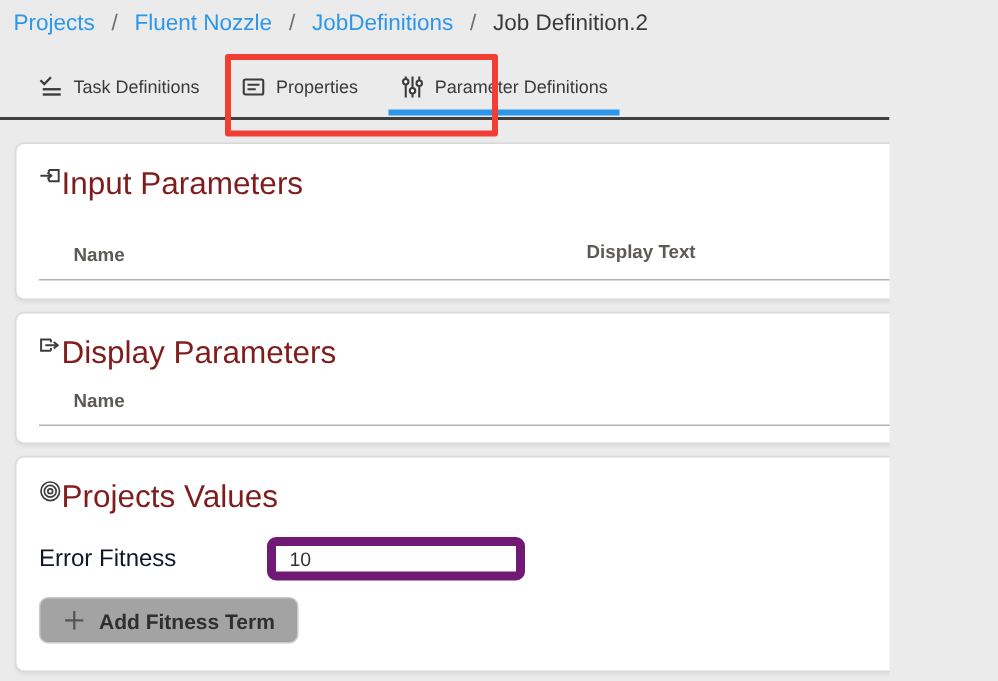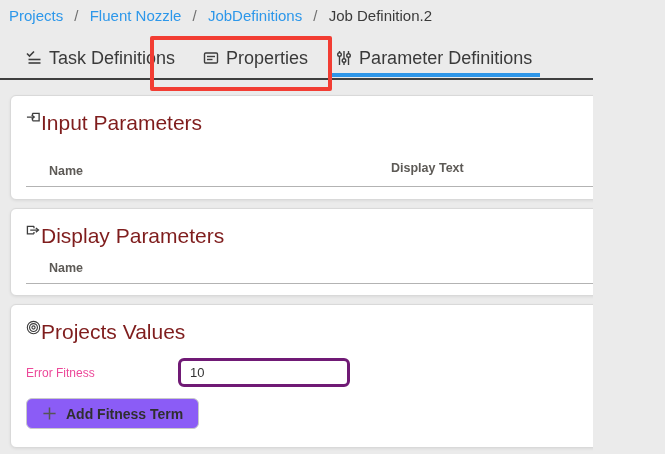--- a/index.html
+++ b/index.html
@@ -10,21 +10,21 @@
   
   .breadcrumb { padding:7px 0 0 9px; font-size:15px; height:25px; white-space:nowrap; }
   .breadcrumb a { color:#2c97ea; text-decoration:none; cursor:pointer; }
   .breadcrumb .sep { color:#6f6f6f; margin:0 7px; }
   .breadcrumb .current { color:#3a3a3a; }
 
   
   .tabbar { margin-top:13px; height:42px; border-bottom:2px solid #3f3f3f;
             display:flex; align-items:stretch; padding-left:18px; }
   .tab { position:relative; display:flex; align-items:center; padding:0 8px;
-         margin-right:12px; font-size:18px; color:#3a3a3a; cursor:pointer; white-space:nowrap; }
+         margin-right:12px; font-size:12px; color:#3a3a3a; cursor:pointer; white-space:nowrap; }
   .tab .ticon { display:inline-flex; margin-right:7px; color:#3d3d3d; }
   .tab.active::after { content:""; position:absolute; left:0; right:0; bottom:1px;
                        height:4px; background:#2e96e8; }
 
   
   .main { padding:15px 0 0 10px; }
   .card { width:680px; background:#ffffff; border:1px solid #d9d9d9; border-radius:6px;
           box-shadow:0 1px 3px rgba(0,0,0,0.07); padding:14px 16px 0 15px;
           margin-bottom:8px; overflow:hidden; }
   .card-input   { height:105px; }
@@ -36,26 +36,26 @@
   .sec-title h2 { font-size:21px; line-height:26px; color:#7f1d1d; font-weight:normal; }
 
   .hdr-row { position:relative; padding-bottom:7px; border-bottom:1px solid #b3b3b3; }
   .card-input  .hdr-row { margin-top:25px; }
   .card-output .hdr-row { margin-top:9px; }
   .hdr { font-size:12.5px; font-weight:bold; color:#5d5a56;padding-left:23px; }
   .hdr.dt1 { position:absolute; left:342px; top:0; }
   .hdr.dt2 { position:absolute; left:571px; top:0; }
 
   .fit-row { display:flex; align-items:center; margin-top:13px; }
-  .fit-row label { flex:0 0 152px; font-size:12px; color:#ec4899; }
-  .fit-row input { width:172px; height:29px; border:3px solid #701a75; border-radius:6px;
+  .fit-row label { flex:0 0 152px; font-size:16px; color:#0f172a; }
+  .fit-row input { width:172px; height:29px; border:6px solid #701a75; border-radius:6px;
                    padding:0 9px; font-size:13px; color:#333;
                    font-family:"Liberation Sans", sans-serif; outline:none; }
   .add-btn { margin-top:11px; height:31px; display:inline-flex; align-items:center;
-             gap:9px; padding:0 15px; background:#8b5cf6; border:1px solid #c9c9c9;
+             gap:9px; padding:0 15px; background:#a3a3a3; border:1px solid #c9c9c9;
              border-radius:6px; font-family:"Liberation Sans", sans-serif;
              font-size:14px; font-weight:bold; color:#2f2f2f; cursor:pointer; }
   .add-btn .plus { display:inline-flex; color:#555; }
 
   
   .annotation-box { position:absolute; left:150px; top:36px; width:182px; height:55px;
                     border:4px solid #f23d33; border-radius:2px; pointer-events:none; z-index:10; }
 
   svg { display:block; }
 </style>

